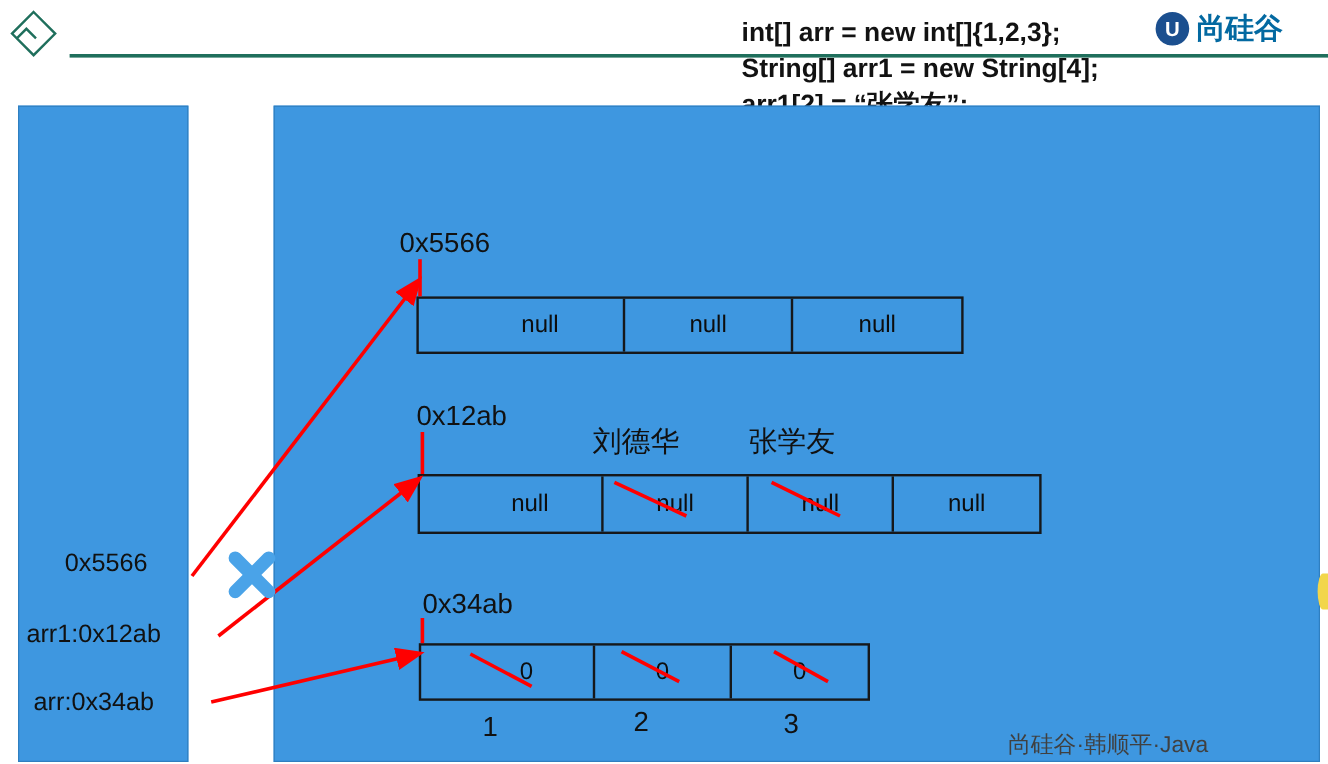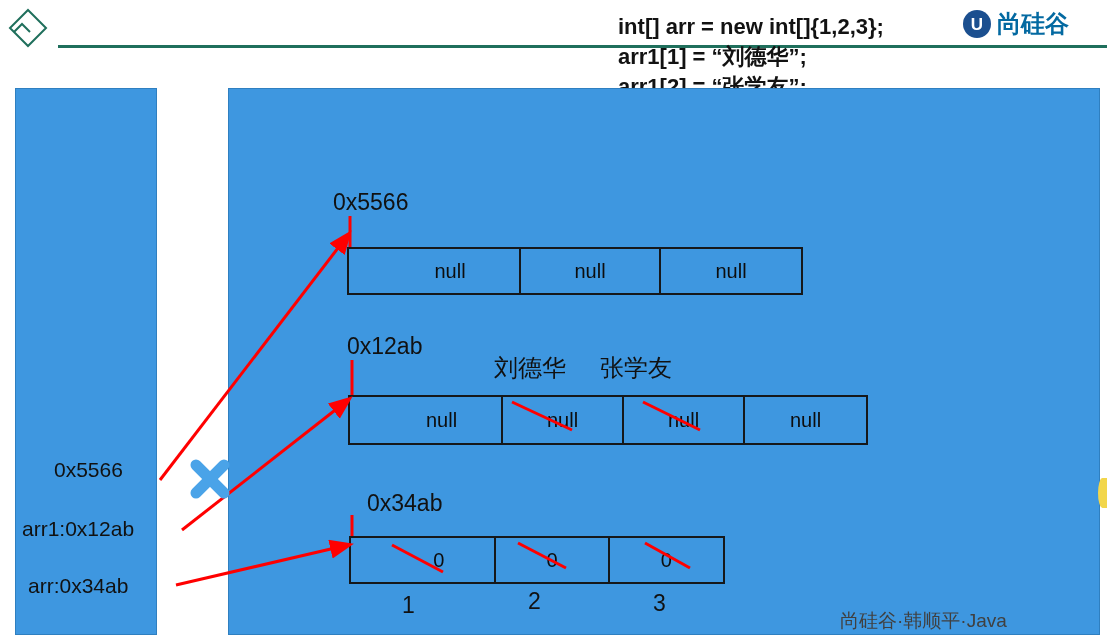--- a/index.html
+++ b/index.html
@@ -117,21 +117,21 @@
 
   
   .addr {
     position: absolute;
     color: #111111;
     font-size: 23px;
     white-space: nowrap;
   }
   #addr-a { left: 333px; top: 189px; }
   #addr-b { left: 347px; top: 333px; }
-  #addr-c { left: 367px; top: 490px; }
+  #addr-c { left: 352px; top: 490px; }
 
   
   .array {
     position: absolute;
     display: flex;
     border: 2px solid #16181a;
     background: #3e97e0;
     box-sizing: border-box;
     padding-left: 32px;
   }
@@ -156,21 +156,21 @@
   #array-c .cell { width: 125.33px; }
 
   
   .cn-label {
     position: absolute;
     font-size: 24px;
     color: #111111;
     white-space: nowrap;
   }
   #cn-1 { left: 494px; top: 352px; }
-  #cn-2 { left: 600px; top: 352px; }
+  #cn-2 { left: 624px; top: 352px; }
 
   
   .idx {
     position: absolute;
     font-size: 23px;
     color: #111111;
   }
   #idx-1 { left: 402px; top: 592px; }
   #idx-2 { left: 528px; top: 588px; }
   #idx-3 { left: 653px; top: 590px; }
@@ -217,21 +217,21 @@
     </svg>
     <div class="topbar-rule"></div>
     <div class="logo">
       <span class="logo-mark">U</span>
       <span class="logo-text">尚硅谷</span>
     </div>
   </div>
 
   <div class="code">
     <div>int[] arr = new int[]{1,2,3};</div>
-    <div>arr1[1] = “刘德华”;</div>
+    <div>String[] arr1 = new String[4];</div>
     <div>arr1[2] = “张学友”;</div>
     <div>arr1 = new String[3];</div>
     <div>sysout(arr1[1]);//null</div>
   </div>
 
   <div class="panel" id="stack-panel"></div>
   <div class="panel" id="heap-panel"></div>
 
   <div class="stack-label" id="stack-0x5566">0x5566</div>
   <div class="stack-label" id="stack-arr1">arr1:0x12ab</div>

